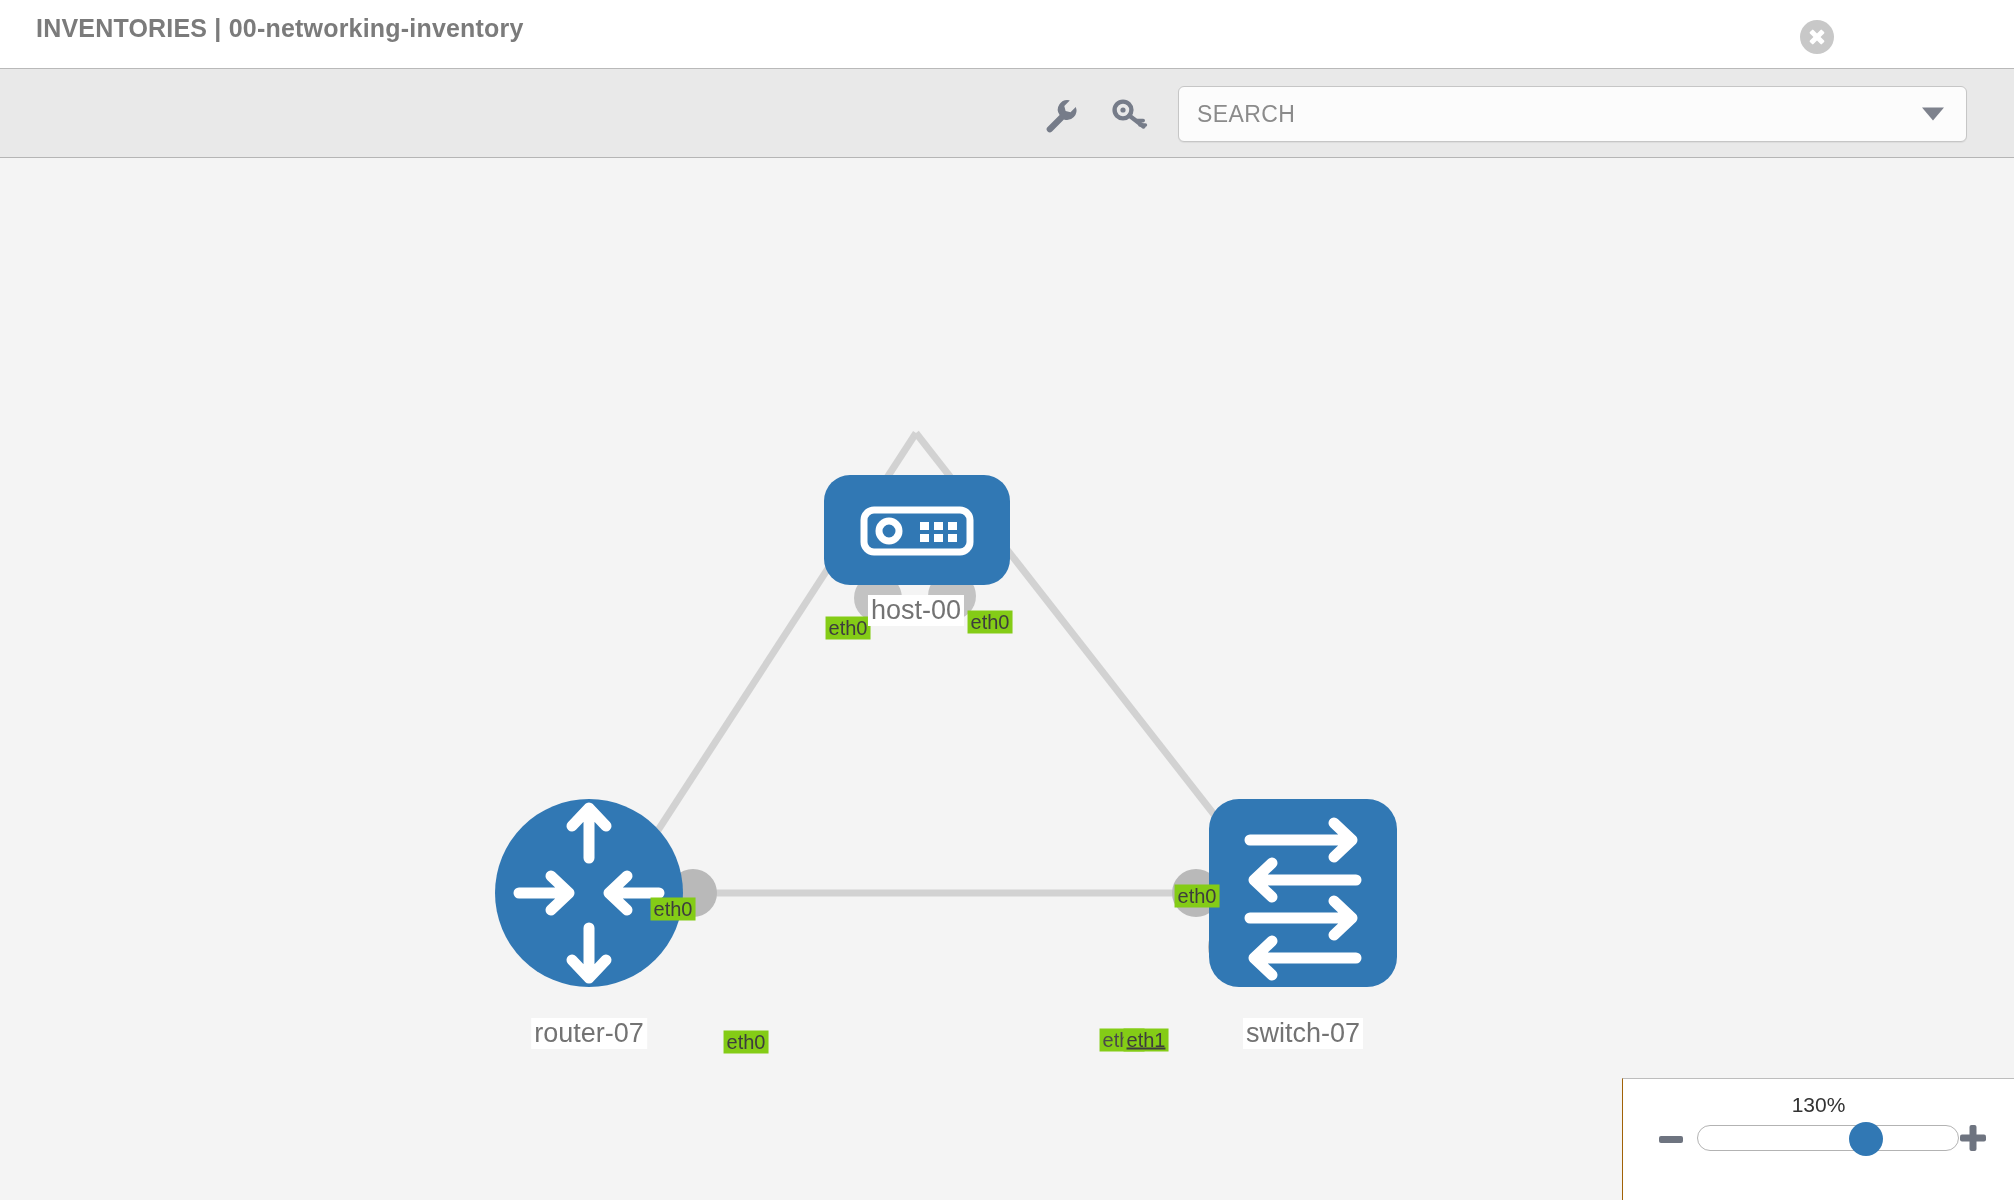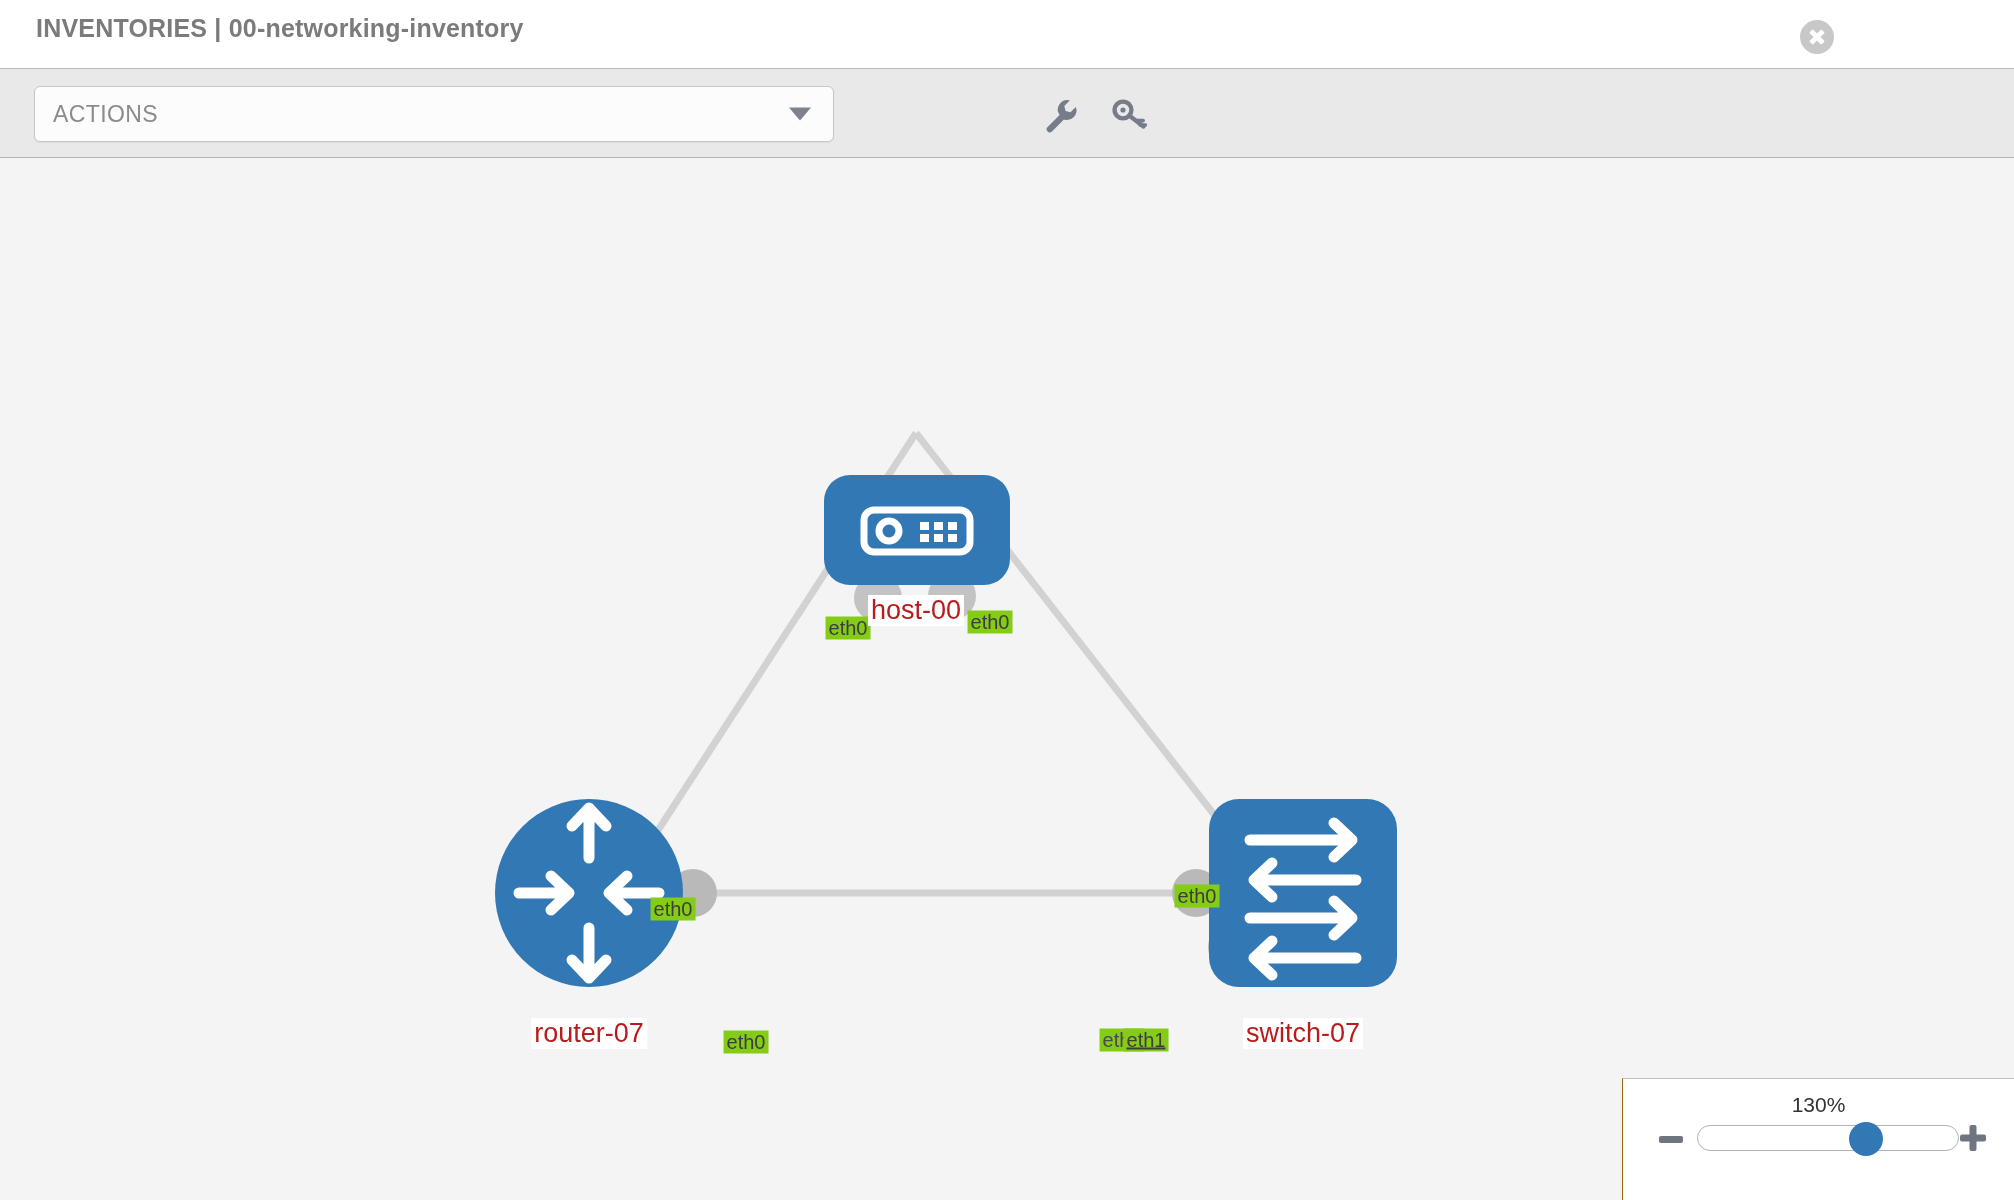--- a/index.html
+++ b/index.html
@@ -70,21 +70,21 @@
   
   .canvas {
     position:absolute; left:0; top:158px; width:2014px; height:1042px;
     background:#f4f4f4; overflow:hidden;
   }
   .topo-svg { position:absolute; left:0; top:0; width:2014px; height:1042px; }
 
   
   .node-label {
     position:absolute; transform:translate(-50%,0);
-    font-size:27px; color:#b91c1c; white-space:nowrap;
+    font-size:27px; color:#737373; white-space:nowrap;
     background:#ffffff; padding:0 3px;text-align:right;
   }
   .iface-label {
     position:absolute; transform:translate(-50%,-50%);
     font-size:20px; color:#3d3d3d; white-space:nowrap;
     background:#84cc16; padding:0 3px;
   }
   .iface-label.dim { color:#4a4a4a; }
 
   
@@ -129,41 +129,41 @@
 </head>
 <body>
 
 <div class="header">
   <div class="page-title">INVENTORIES | 00-networking-inventory</div>
   <div class="close-btn"></div>
 </div>
 
 <div class="toolbar">
 
-  <div class="select-box" id="actions-select">
-    <span class="sel-text">ACTIONS</span>
-    <span class="caret"></span>
-  </div>
 
   <div class="tool-icon" id="wrench-btn">
     <svg viewBox="0 0 40 40" aria-hidden="true">
       <path d="M29.5 5.2a9.6 9.6 0 0 0-9.9 14.9L7.6 32.0a3.1 3.1 0 1 0 4.4 4.4l11.9-11.9a9.6 9.6 0 0 0 11.9-12.6l-5.3 5.3-4.9-1.3-1.3-4.9 5.2-5.2a9.7 9.7 0 0 0-0.0-0.6z" fill="#767c89"></path>
     </svg>
   </div>
 
   <div class="tool-icon" id="key-btn">
     <svg viewBox="0 0 40 40" aria-hidden="true">
       <circle cx="13" cy="15" r="8.4" fill="none" stroke="#767c89" stroke-width="4.4"></circle>
       <circle cx="13" cy="15" r="2.6" fill="#767c89"></circle>
       <path d="M19.2 20.6 L33.5 31.4" stroke="#767c89" stroke-width="4.4" stroke-linecap="round"></path>
       <path d="M27.0 25.6 L33.2 25.6" stroke="#767c89" stroke-width="3.6" stroke-linecap="round"></path>
       <path d="M30.0 30.0 L35.4 30.0" stroke="#767c89" stroke-width="3.6" stroke-linecap="round"></path>
     </svg>
   </div>
 
+  <div class="select-box" id="search-select">
+    <span class="sel-text">SEARCH</span>
+    <span class="caret"></span>
+  </div>
 </div>
 
 <div class="canvas">
 
   <svg class="topo-svg" viewBox="0 0 2014 1042">
 
     <g>
       <line x1="916" y1="275" x2="640" y2="700" stroke="#d2d2d2" stroke-width="7"></line>
       <line x1="916" y1="275" x2="1248" y2="700" stroke="#d2d2d2" stroke-width="7"></line>
       <line x1="660" y1="735" x2="1235" y2="735" stroke="#d2d2d2" stroke-width="7"></line>

